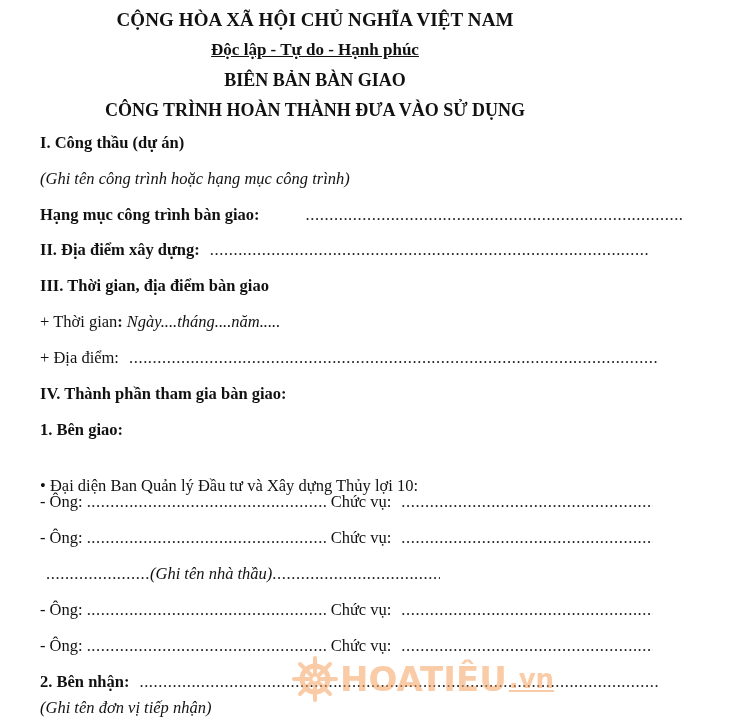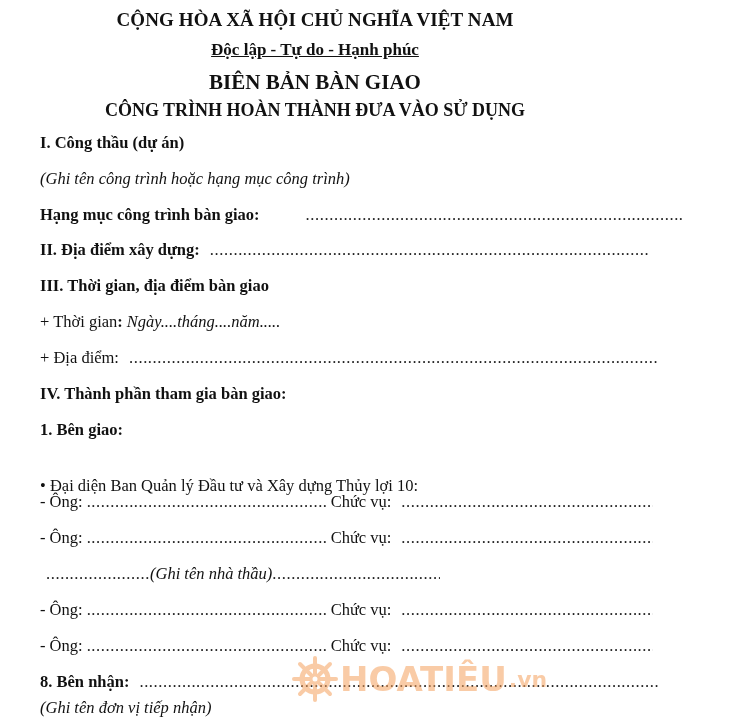--- a/index.html
+++ b/index.html
@@ -5,39 +5,39 @@
     html, body { margin: 0; padding: 0; background: #ffffff; }
     body {
       width: 730px; height: 724px; position: relative; overflow: hidden;
       font-family: "Liberation Serif", "DejaVu Serif", serif;
       color: #111111;
     }
     .page { position: absolute; left: 0; top: 0; width: 730px; height: 724px; }
     .center { position: absolute; left: 0; width: 630px; text-align: center; font-weight: bold; }
     .h-nation { top: 9px; font-size: 19px; letter-spacing: 0.1px; }
     .h-motto { top: 40px; font-size: 17px; text-decoration: underline; }
-    .h-title1 { top: 70px; font-size: 21px; }
+    .h-title1 { top: 70px; font-size: 18px; }
     .h-title2 { top: 100px; font-size: 18px; }
 
     .line { position: absolute; left: 40px; font-size: 16.5px; white-space: nowrap; display: flex; align-items: baseline; }
     .bold { font-weight: bold; }
     .ital { font-style: italic; }
     .dots { display: inline-block; overflow: hidden; white-space: nowrap; letter-spacing: 0.6px; color: #222; }
     .dots::before {
       content: "..............................................................................................................................................................................................................................";
     }
     .watermark {
       position: absolute; left: 292px; top: 656px; display: flex; align-items: center;
       opacity: 0.55; pointer-events: none;
     }
     .wm-text {
       font-family: "DejaVu Sans", sans-serif; font-weight: bold; font-size: 34px; color: #f5a15e; letter-spacing: 0px;
       margin-left: 2px;
     }
-    .wm-vn { font-size: 22px; }
+    .wm-vn { font-size: 26px; text-decoration: underline; }
   </style>
 </head>
 <body>
 
 <div class="page">
 
   <div class="center h-nation">CỘNG HÒA XÃ HỘI CHỦ NGHĨA VIỆT NAM</div>
   <div class="center h-motto">Độc lập - Tự do - Hạnh phúc</div>
   <div class="center h-title1">BIÊN BẢN BÀN GIAO</div>
   <div class="center h-title2">CÔNG TRÌNH HOÀN THÀNH ĐƯA VÀO SỬ DỤNG</div>
@@ -101,21 +101,21 @@
   </div>
 
   <div class="line" style="top:636px;">
     <span>- Ông:</span>
     <span class="dots" style="width:240px;margin-left:4px;"></span>
     <span style="margin-left:4px;">Chức vụ:</span>
     <span class="dots" style="width:252px;margin-left:10px;"></span>
   </div>
 
   <div class="line" style="top:672px;">
-    <span class="bold">8. Bên nhận:</span>
+    <span class="bold">2. Bên nhận:</span>
     <span class="dots" style="width:520px;margin-left:10px;"></span>
   </div>
 
   <div class="line ital" style="top:698px;">(Ghi tên đơn vị tiếp nhận)</div>
 
   <div class="watermark">
     <svg width="46" height="46" viewBox="0 0 46 46">
       <g fill="none" stroke="#f5a15e" stroke-width="5">
         <circle cx="23" cy="23" r="13"></circle>
       </g>

